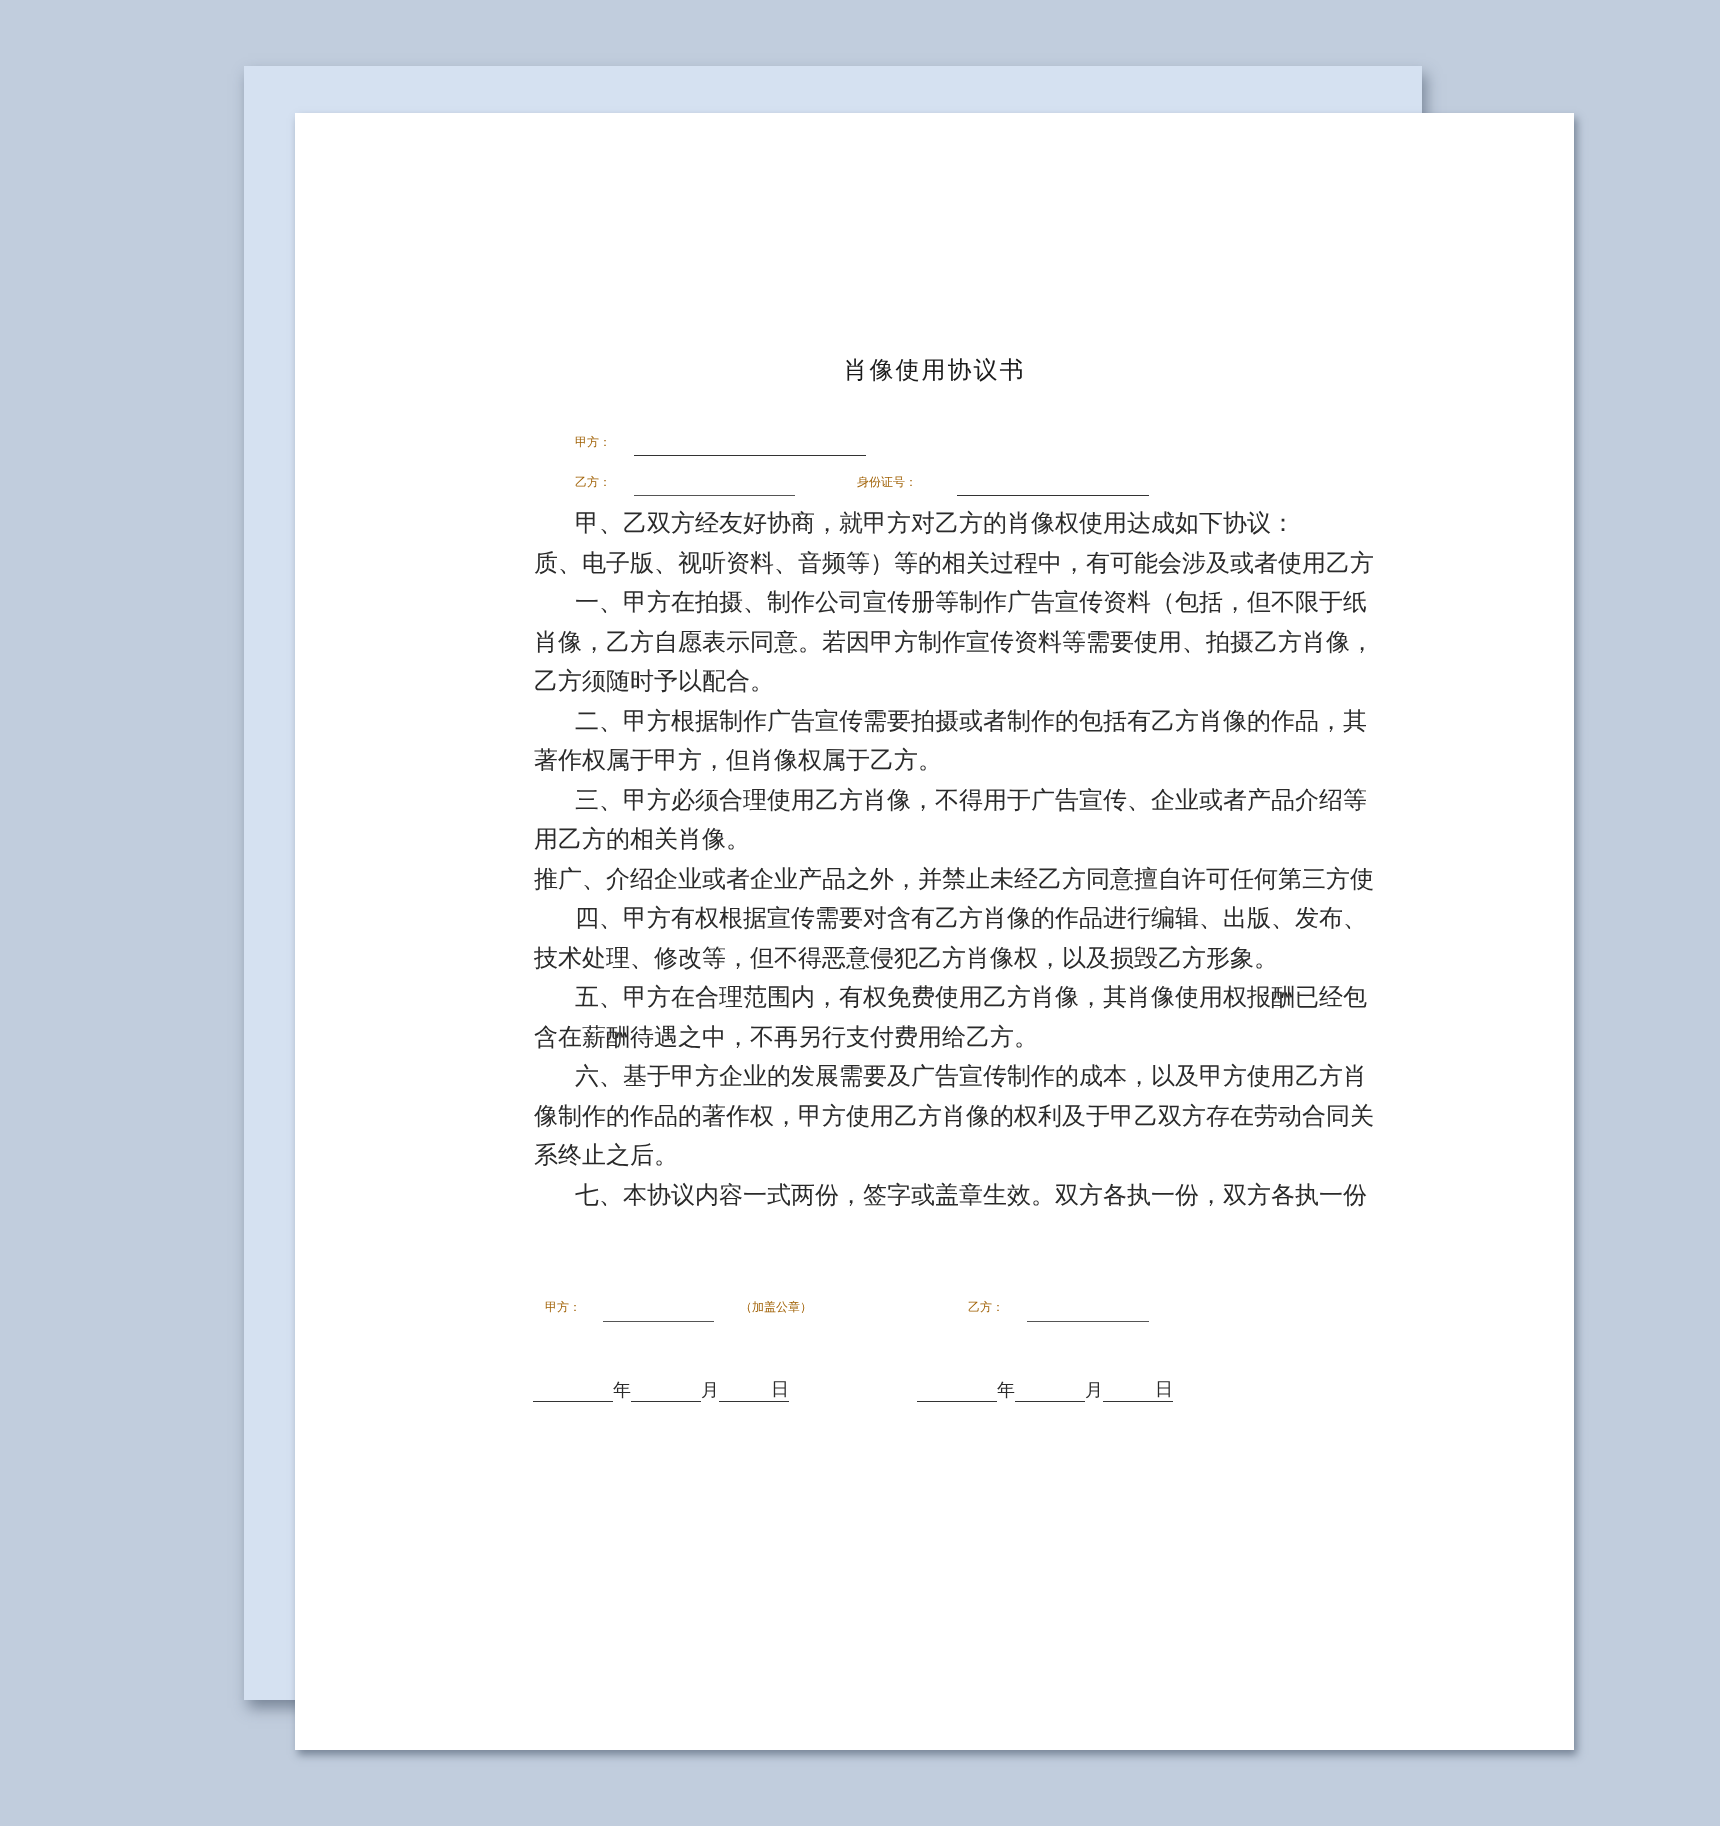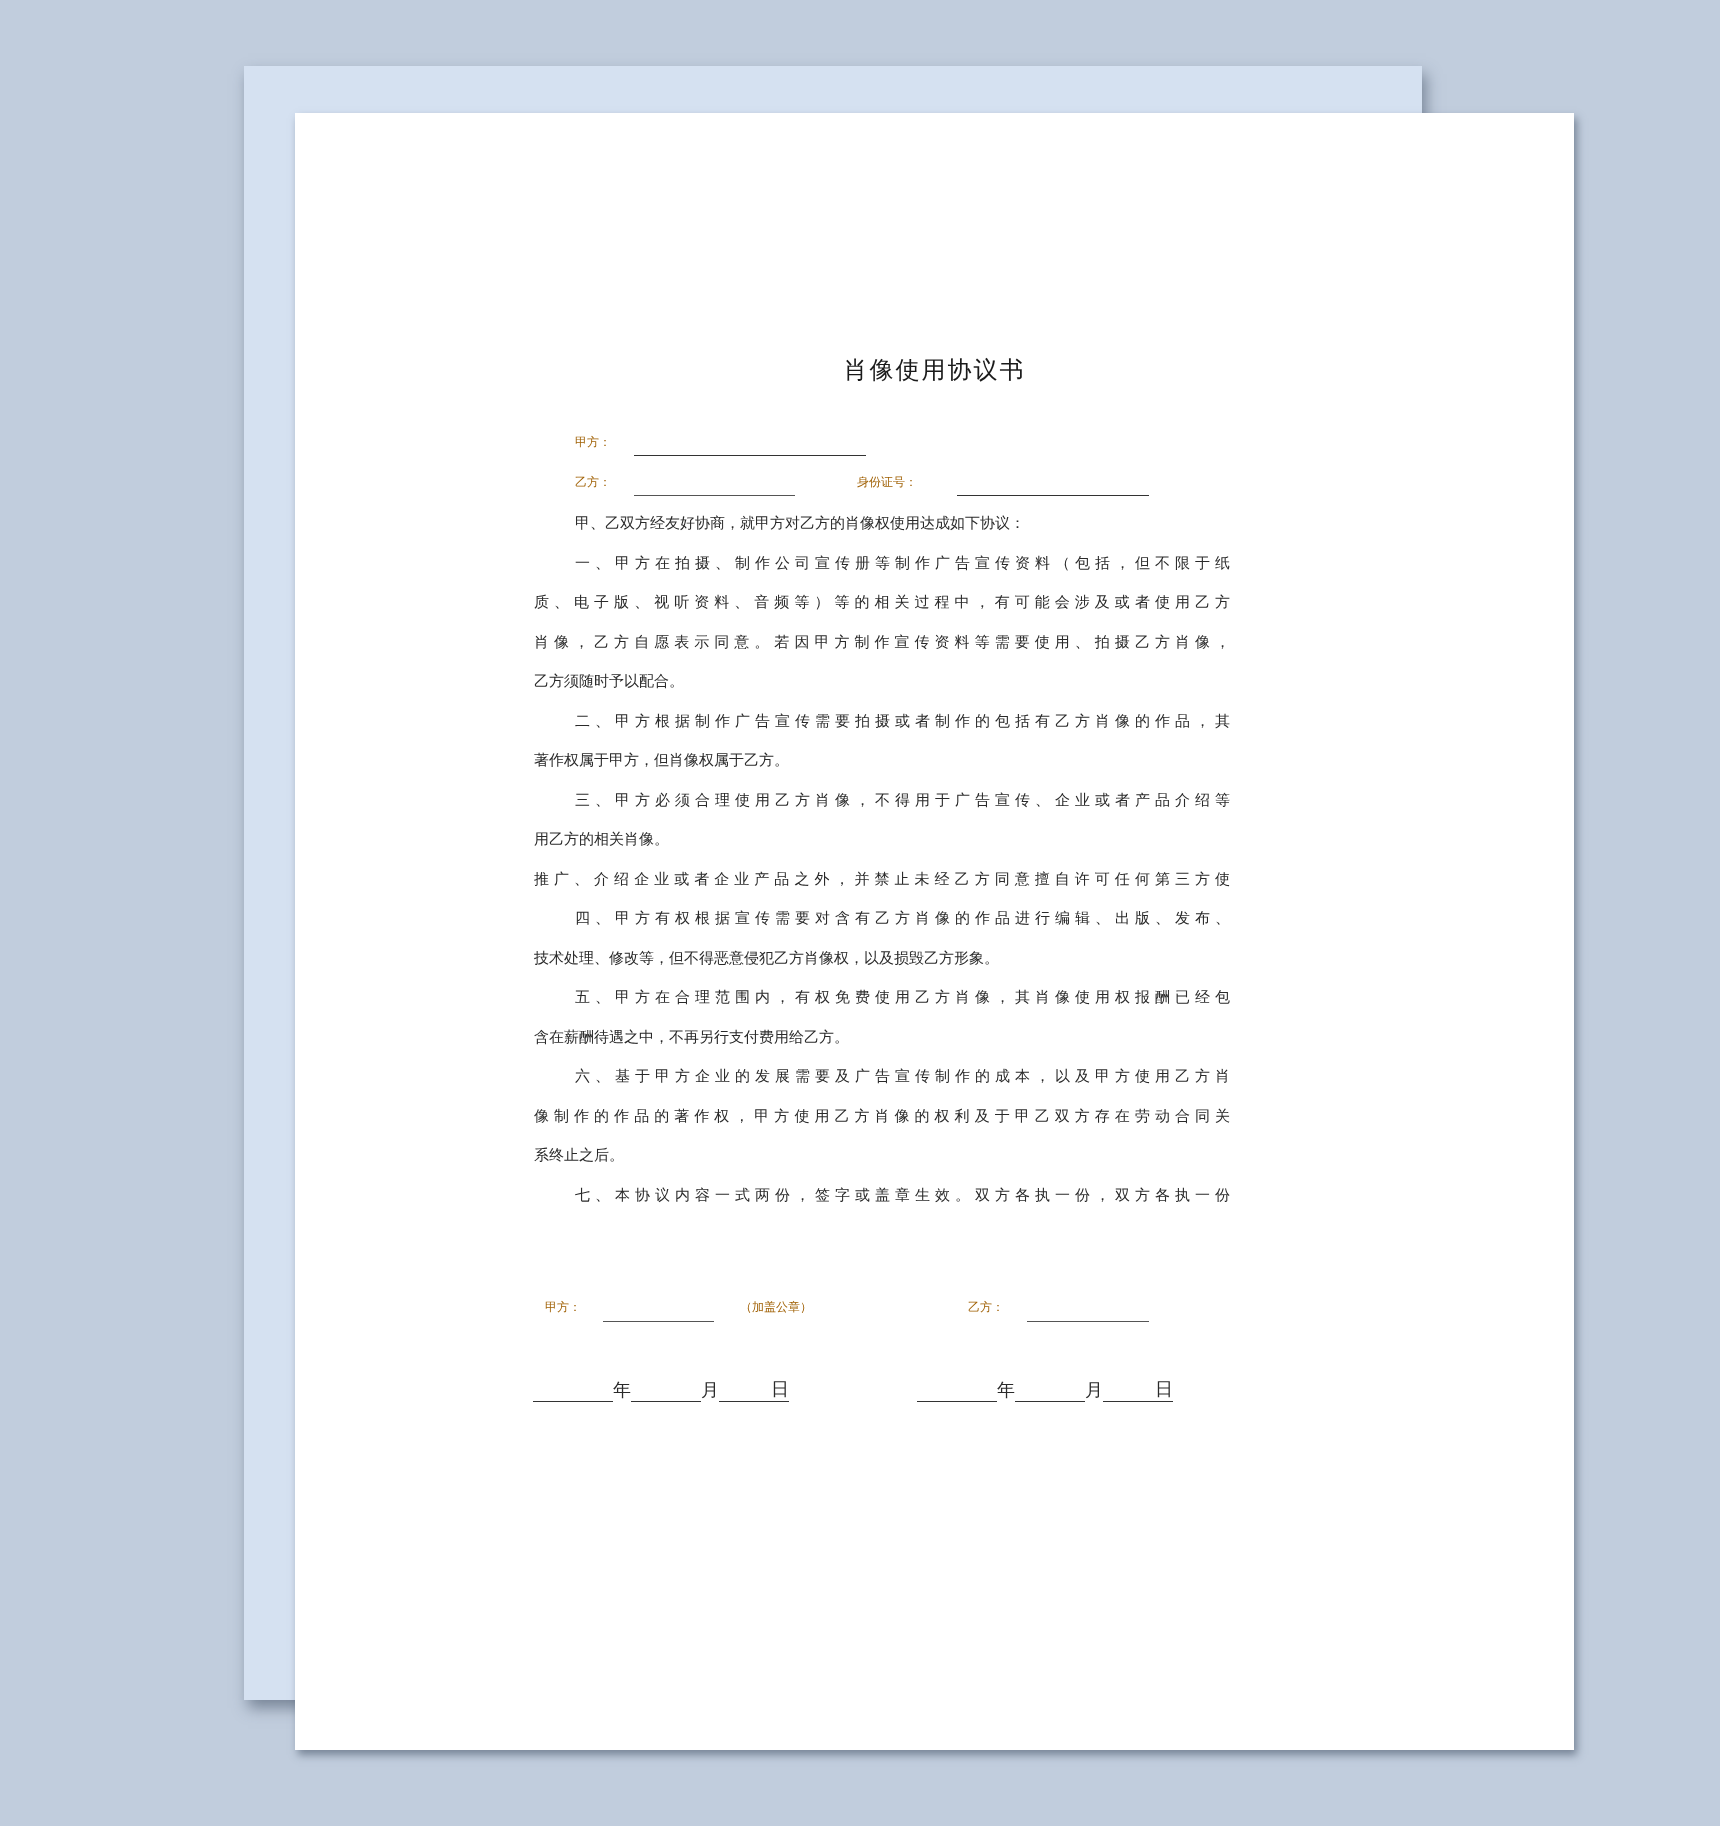--- a/index.html
+++ b/index.html
@@ -38,21 +38,21 @@
   .uline { position: absolute; border-bottom: 1.5px solid #333; height: 0; }
   .uline.light { border-bottom: 1px solid #555; }
   .body-lines {
     position: absolute;
     left: 239px; top: 391px;
     width: 696px;
   }
   .line {
     height: 39.5px;
     line-height: 39.5px;
-    font-size: 15px;
+    font-size: 24px;
     white-space: nowrap;
     text-align: justify;
     text-align-last: justify;
     color: #2a2a2a;
   }
   .line.indent { padding-left: 41px; }
   .line.last { text-align-last: left; }
   .date-row { position: absolute; font-size: 18px; white-space: nowrap; color: #2a2a2a; }
   .date-row span { display: inline-block; vertical-align: bottom; }
   .blank { border-bottom: 1.3px solid #333; height: 22px; }
@@ -72,22 +72,22 @@
 
   <span class="abs" style="left:280px; top:361px;">乙方：</span>
   <div class="uline light" style="left:339px; top:382px; width:161px;"></div>
   <span class="abs" style="left:562px; top:361px;">身份证号：</span>
   <div class="uline" style="left:662px; top:382px; width:192px;"></div>
 
   <div class="body-lines">
     <div class="line indent last">甲、乙双方经友好协商，就甲方对乙方的肖像权使用达成如下协议：</div>
 
     <div>
+      <div class="line">质、电子版、视听资料、音频等）等的相关过程中，有可能会涉及或者使用乙方</div>
       <div class="line indent">一、甲方在拍摄、制作公司宣传册等制作广告宣传资料（包括，但不限于纸</div>
-      <div class="line">质、电子版、视听资料、音频等）等的相关过程中，有可能会涉及或者使用乙方</div>
       <div class="line">肖像，乙方自愿表示同意。若因甲方制作宣传资料等需要使用、拍摄乙方肖像，</div>
       <div class="line last">乙方须随时予以配合。</div>
     </div>
 
     <div>
       <div class="line indent">二、甲方根据制作广告宣传需要拍摄或者制作的包括有乙方肖像的作品，其</div>
       <div class="line last">著作权属于甲方，但肖像权属于乙方。</div>
     </div>
 
     <div>

